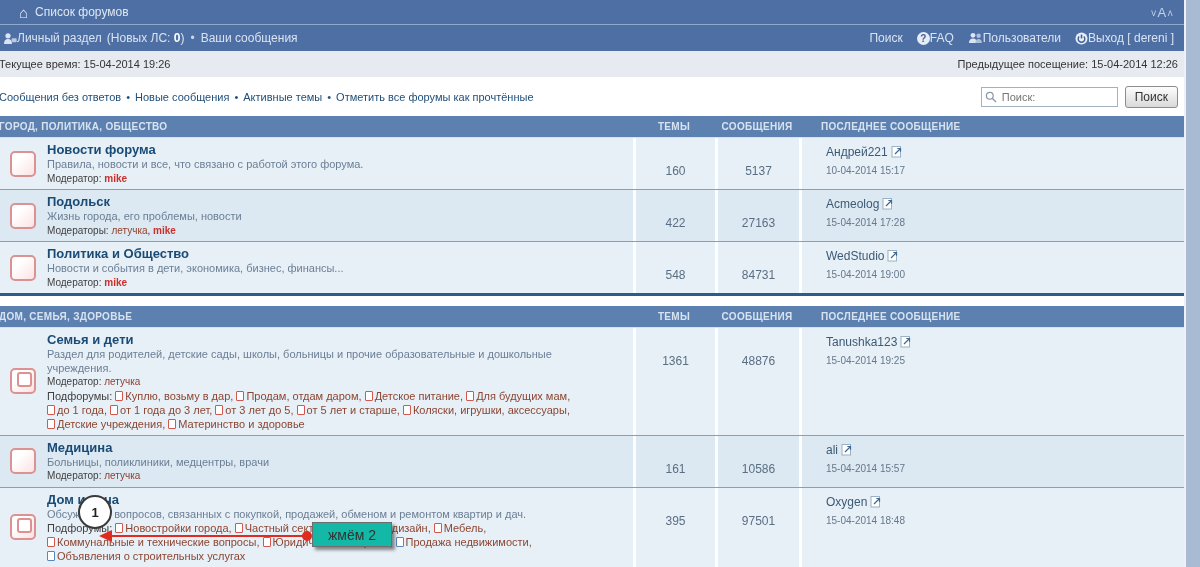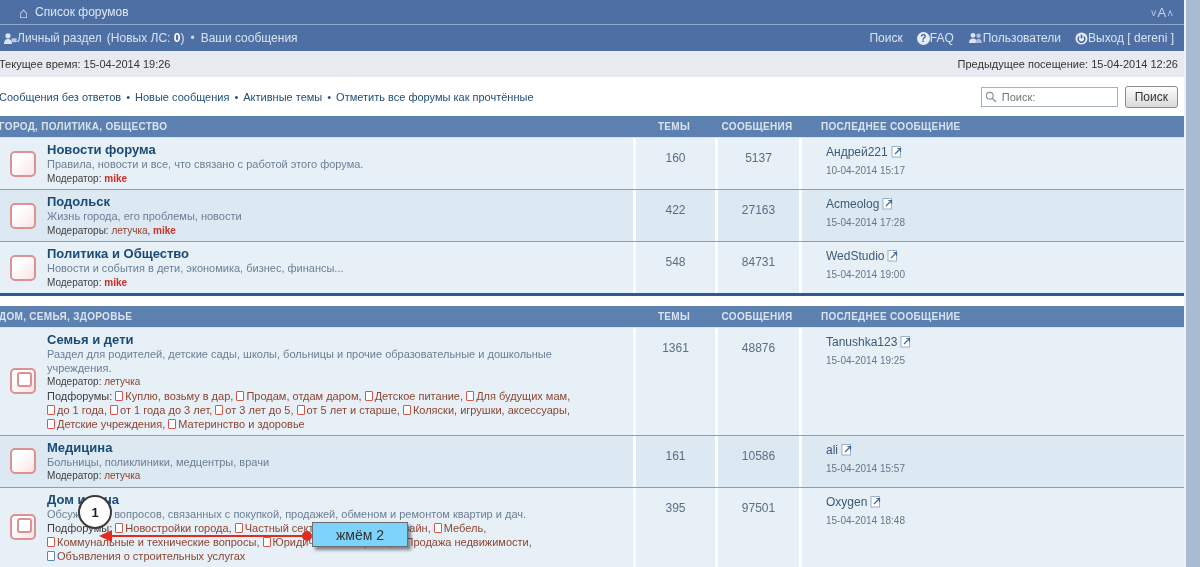--- a/index.html
+++ b/index.html
@@ -56,32 +56,32 @@
   a.mod { text-decoration:none; cursor:pointer; }
   a.mod.dark { color:#92402c; }
   a.mod.red { color:#c9302c; font-weight:bold; }
   a.mod + a.mod::before { content:", "; color:#3f3f3f; font-weight:normal; }
   .f-subs { font-size:11px; color:#8c4632; line-height:14px; max-width:600px; }
   .subs-label { color:#3f3f3f; }
   .sf-item { white-space:nowrap; color:#8c4632; text-decoration:none; cursor:pointer; }
   .sf-item:not(:last-child)::after { content:", "; }
   .sf-icon { display:inline-block; width:8px; height:10px; background:#fff; border:1px solid #d2584e; border-radius:1px; margin-right:2px; vertical-align:-1px; }
   .sf-icon.read { border-color:#5a86c0; }
-  .cell-t, .cell-p { border-left:3px solid rgba(255,255,255,.9); display:flex; justify-content:center; align-items:flex-start; padding-top:13px; font-size:12px; color:#5a6f83; }
+  .cell-t, .cell-p { border-left:3px solid rgba(255,255,255,.9); display:flex; justify-content:center; align-items:flex-start; padding-top:26px; font-size:12px; color:#5a6f83; }
   .cell-l { border-left:3px solid rgba(255,255,255,.9); padding:7px 6px 4px 24px; font-size:12px; }
   .lp-user { color:#3c5a75; text-decoration:none; cursor:pointer; }
   .lp-date { font-size:10px; color:#66788b; margin-top:6px; }
   .lp-ico { vertical-align:-2px; margin-left:3px; cursor:pointer; }
 
   
   .anno-circle { position:absolute; left:83px; top:495px; width:34px; height:34px; border-radius:50%; background:#fff; border:2px solid #3a3a3a; color:#222; font-size:13px; font-weight:bold; display:flex; align-items:center; justify-content:center; z-index:20; }
   .anno-line { position:absolute; left:117px; top:535px; width:196px; height:2px; background:#e02b20; z-index:20; }
   .anno-head { position:absolute; left:104px; top:530px; width:0; height:0; border-top:6px solid transparent; border-bottom:6px solid transparent; border-right:13px solid #e02b20; z-index:20; }
   .anno-dot { position:absolute; left:307px; top:531px; width:10px; height:10px; border-radius:50%; background:#e02b20; z-index:20; }
-  .anno-box { position:absolute; left:317px; top:522px; width:96px; height:25px; background:#7dd3fc; border:1px solid #6d6d6d; box-shadow:3px 3px 3px rgba(50,50,50,.55); color:#333; font-size:14px; display:flex; align-items:center; justify-content:center; z-index:21; }
+  .anno-box { position:absolute; left:317px; top:522px; width:80px; height:25px; background:#14b8a6; border:1px solid #6d6d6d; box-shadow:3px 3px 3px rgba(50,50,50,.55); color:#333; font-size:14px; display:flex; align-items:center; justify-content:center; z-index:21; }
 </style>
 </head>
 <body>
 
 <div id="page">
 
   <div class="bar1">
     <span class="home-glyph">⌂</span>
     <a class="crumb">Список форумов</a>
     <span class="fontsize"><span>˅</span><b>A</b><span>˄</span></span>

